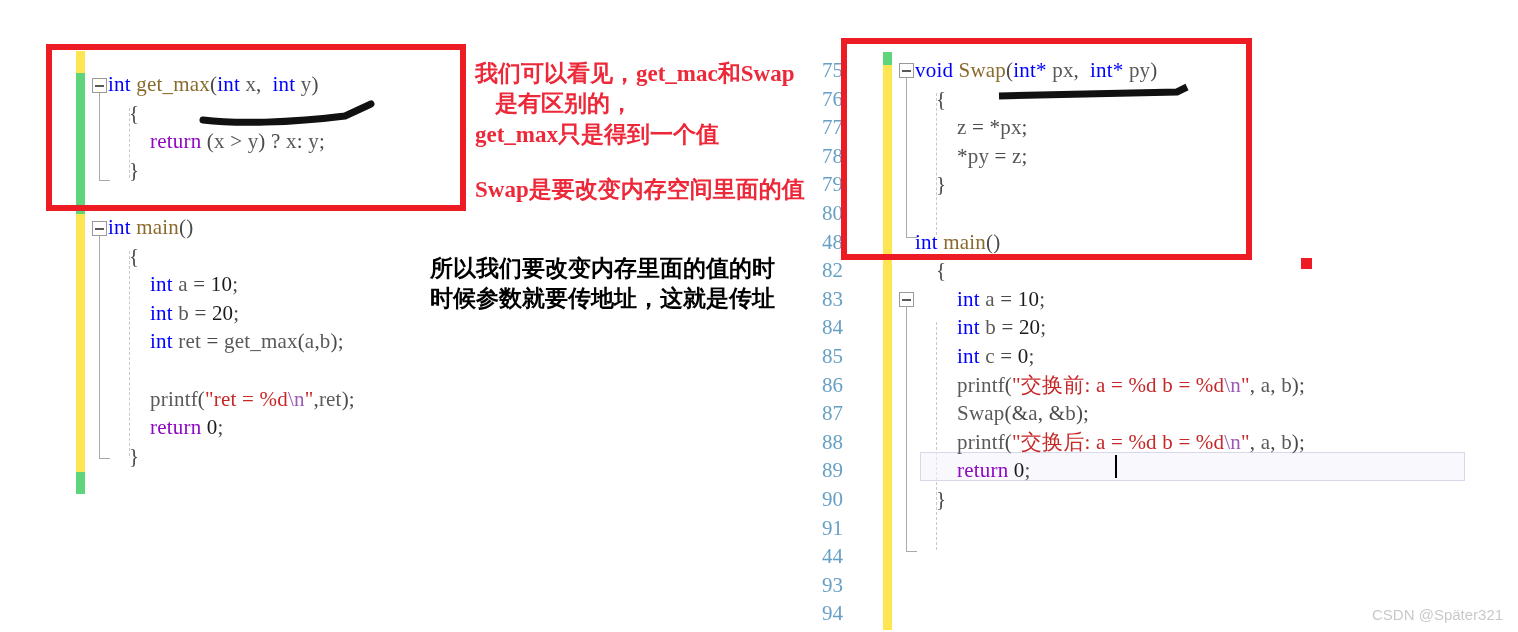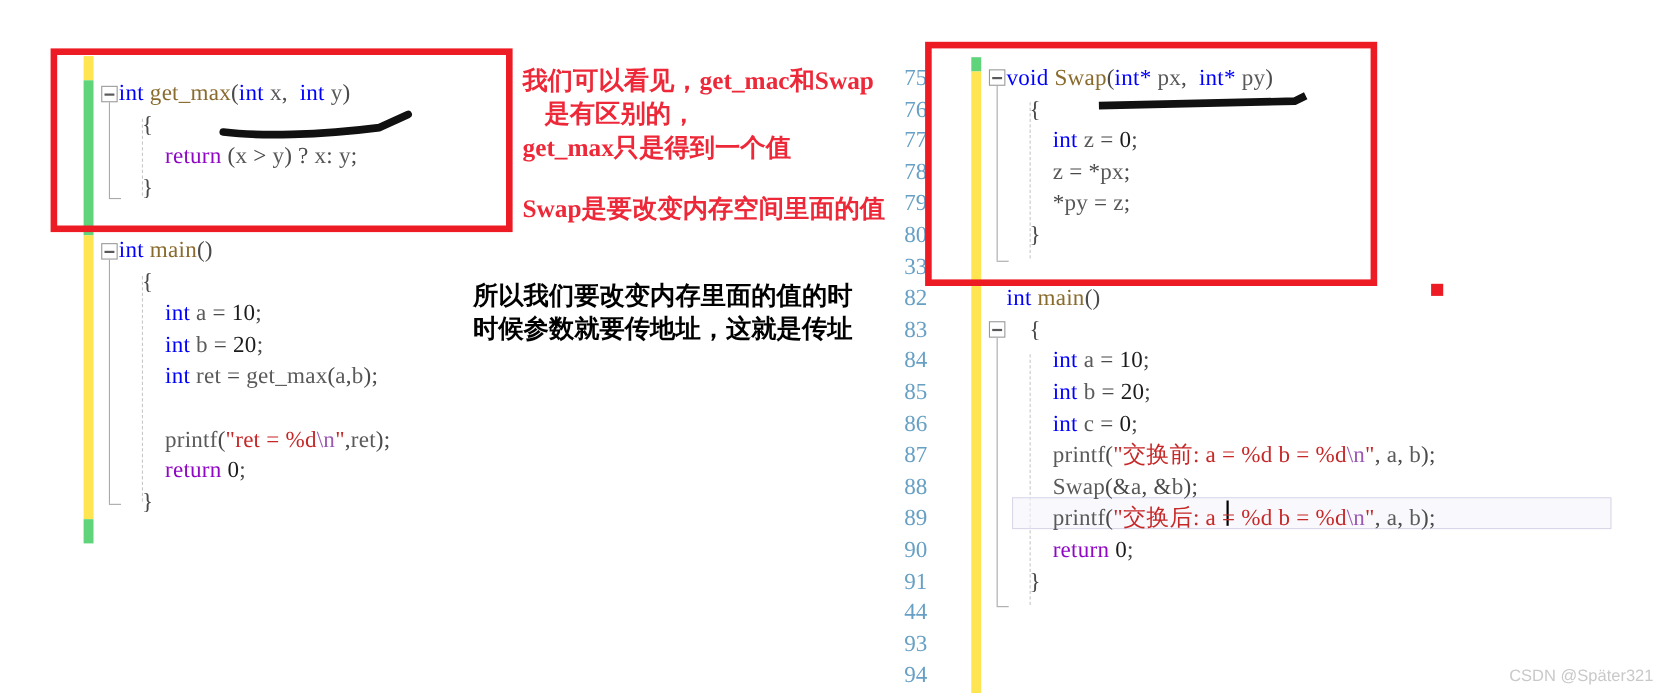--- a/index.html
+++ b/index.html
@@ -147,21 +147,21 @@
 
   <div class="pane" id="right-pane" style="left:15px;top:0px;width:1518px;height:632px;">
 
     <div class="gutter" id="right-gutter" style="left:786px;top:56px;width:42px;">
         <div class="lnum">75</div>
         <div class="lnum">76</div>
         <div class="lnum">77</div>
         <div class="lnum">78</div>
         <div class="lnum">79</div>
         <div class="lnum">80</div>
-        <div class="lnum">33</div>
+        <div class="lnum">48</div>
         <div class="lnum">82</div>
         <div class="lnum">83</div>
         <div class="lnum">84</div>
         <div class="lnum">85</div>
         <div class="lnum">86</div>
         <div class="lnum">87</div>
         <div class="lnum">88</div>
         <div class="lnum">89</div>
         <div class="lnum">90</div>
         <div class="lnum">91</div>
@@ -183,21 +183,20 @@
 
     <div class="indentguide" style="left:921px;top:93px;height:142px;"></div>
     <div class="indentguide" style="left:921px;top:322px;height:228px;"></div>
 
     <div class="curline" style="left:905px;top:452px;width:545px;height:29px;"></div>
     <div class="caret" style="left:1100px;top:455px;height:23px;"></div>
 
     <div id="right-code" style="position:absolute;left:900px;top:56px;">
         <div class="code-line"><span style="display: inline-block; width: 0px;"></span><span class="kw">void </span><span class="fn">Swap</span><span class="punct">(</span><span class="kw">int*</span><span class="id"> px</span><span class="punct">,  </span><span class="kw">int*</span><span class="id"> py</span><span class="punct">)</span></div>
         <div class="code-line"><span style="display: inline-block; width: 21px;"></span><span class="punct">{</span></div>
-        <div class="code-line"><span style="display: inline-block; width: 42px;"></span><span class="kw">int </span><span class="id">z</span><span class="punct"> = </span><span class="num">0</span><span class="punct">;</span></div>
         <div class="code-line"><span style="display: inline-block; width: 42px;"></span><span class="id">z</span><span class="punct"> = *</span><span class="id">px</span><span class="punct">;</span></div>
         <div class="code-line"><span style="display: inline-block; width: 42px;"></span><span class="punct">*</span><span class="id">py</span><span class="punct"> = </span><span class="id">z</span><span class="punct">;</span></div>
         <div class="code-line"><span style="display: inline-block; width: 21px;"></span><span class="punct">}</span></div>
         <div class="code-line"><span style="display: inline-block; width: 0px;"></span>&nbsp;</div>
         <div class="code-line"><span style="display: inline-block; width: 0px;"></span><span class="kw">int </span><span class="fn">main</span><span class="punct">()</span></div>
         <div class="code-line"><span style="display: inline-block; width: 21px;"></span><span class="punct">{</span></div>
         <div class="code-line"><span style="display: inline-block; width: 42px;"></span><span class="kw">int </span><span class="id">a</span><span class="punct"> = </span><span class="num">10</span><span class="punct">;</span></div>
         <div class="code-line"><span style="display: inline-block; width: 42px;"></span><span class="kw">int </span><span class="id">b</span><span class="punct"> = </span><span class="num">20</span><span class="punct">;</span></div>
         <div class="code-line"><span style="display: inline-block; width: 42px;"></span><span class="kw">int </span><span class="id">c</span><span class="punct"> = </span><span class="num">0</span><span class="punct">;</span></div>
         <div class="code-line"><span style="display: inline-block; width: 42px;"></span><span class="id">printf</span><span class="punct">(</span><span class="str">"交换前: a = %d b = %d</span><span class="esc">\n</span><span class="str">"</span><span class="punct">, </span><span class="id">a</span><span class="punct">, </span><span class="id">b</span><span class="punct">);</span></div>

